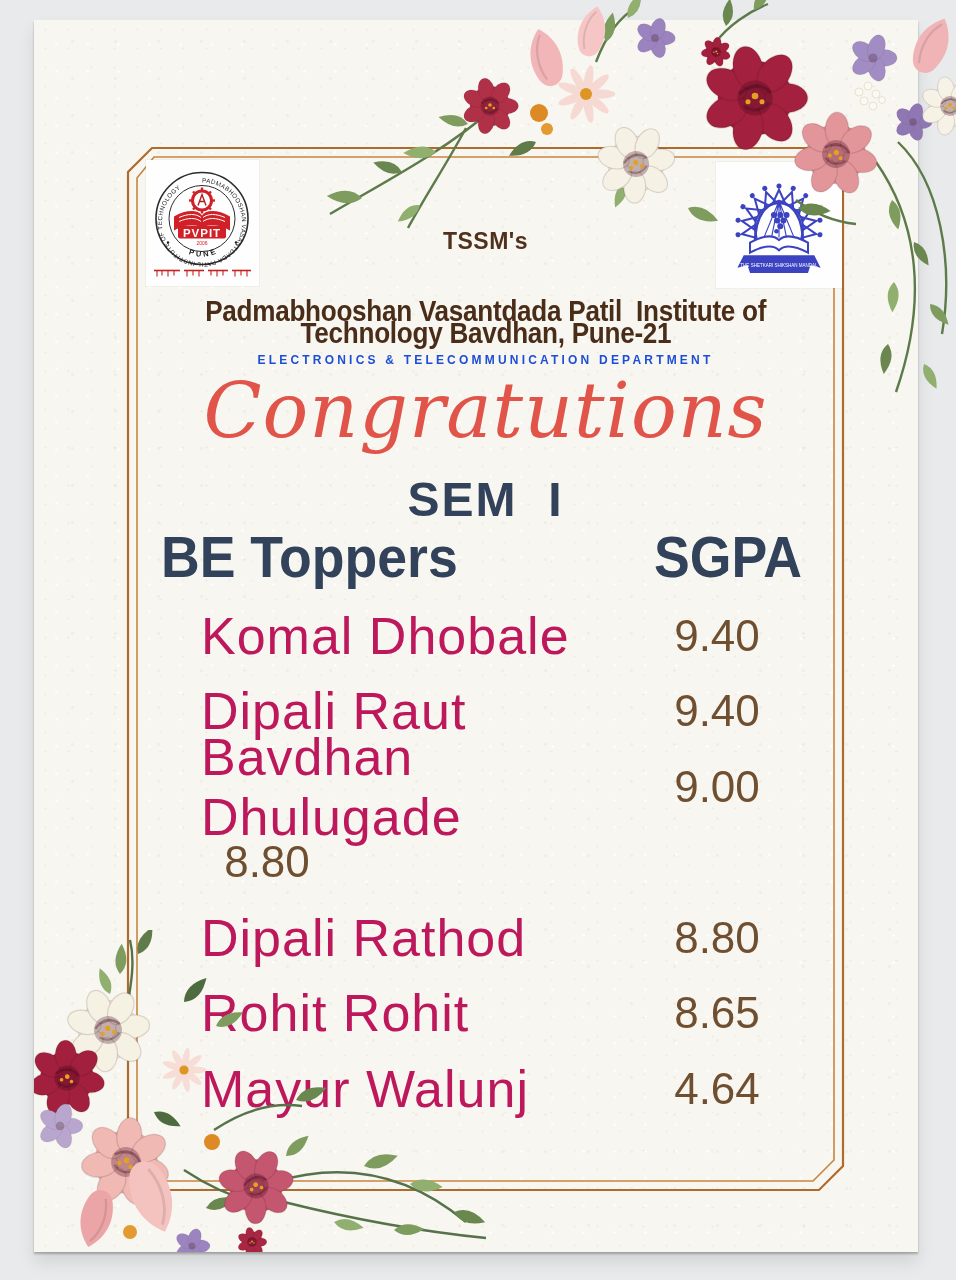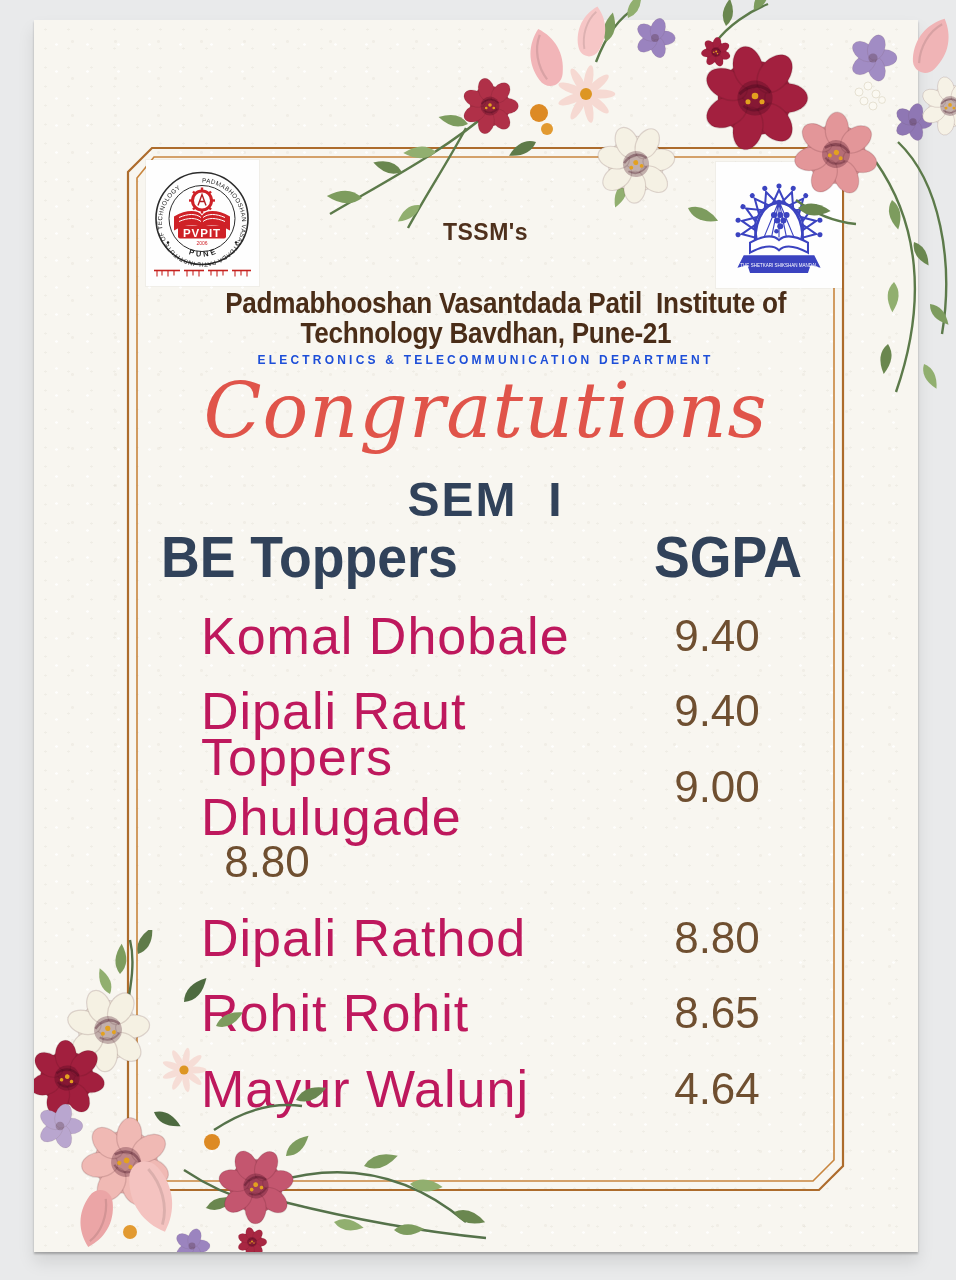--- a/index.html
+++ b/index.html
@@ -11,24 +11,24 @@
       radial-gradient(rgba(205,198,183,.20) 1px, transparent 1.5px),
       radial-gradient(rgba(255,255,255,.85) 1px, transparent 1.7px),
       radial-gradient(rgba(196,189,172,.14) 1.3px, transparent 2px);
     background-size:23px 19px,31px 27px,43px 37px;
     background-position:0 0,7px 11px,17px 3px;
     box-shadow:0 2px 2px rgba(0,0,0,.25),0 10px 16px rgba(0,0,0,.10);}
   .frame{position:absolute;left:0;top:0;z-index:1;pointer-events:none;}
   .content{position:absolute;left:128px;top:0;width:715px;height:1280px;z-index:2;}
   .ctext{position:absolute;left:0;width:100%;text-align:center;}
   .pre{white-space:pre;}
-  .t-org{top:219px;font-size:23px;font-weight:bold;color:#4f311d;letter-spacing:.5px;}
+  .t-org{top:228px;font-size:23px;font-weight:bold;color:#4f311d;letter-spacing:.5px;}
   .inst{font-weight:bold;color:#4a2d18;font-size:29px;line-height:31px;letter-spacing:-.3px;}
   .inst-line{display:inline-block;transform:scaleX(.90);transform-origin:center;}
-  .inst1{top:288px;padding-left:20px;}
+  .inst1{top:296px;}
   .inst2{top:318px;}
   .dept{top:353px;font-size:12px;font-weight:bold;color:#1d4ed8;letter-spacing:3.2px;}
   .script{top:366px;font-family:"DejaVu Serif",serif;font-style:italic;font-size:76px;color:#e0544a;letter-spacing:1px;}
   .sem{top:472px;font-size:48px;font-weight:bold;color:#31425a;letter-spacing:2px;}
   .colhead{position:absolute;top:524px;height:70px;width:100%;}
   .behead{position:absolute;left:33px;top:0;font-size:57px;font-weight:bold;color:#31425a;transform:scaleX(.94);transform-origin:left;letter-spacing:0;}
   .sgpahead{position:absolute;left:505px;width:190px;top:0;text-align:center;font-size:57px;font-weight:bold;color:#31425a;transform:scaleX(.94);}
   .rows{position:absolute;left:73px;top:598px;width:582px;}
   .trow{display:flex;align-items:center;height:75.5px;}
   .tname{flex:1;font-size:52px;color:#be185d;letter-spacing:1px;}
@@ -67,21 +67,21 @@
     <div class="rows">
         <div class="trow">
           <span class="tname">Komal Dhobale</span>
           <span class="tsgpa">9.40</span>
         </div>
         <div class="trow">
           <span class="tname">Dipali Raut</span>
           <span class="tsgpa">9.40</span>
         </div>
         <div class="trow">
-          <span class="tname">Toppers Dhulugade</span>
+          <span class="tname">Bavdhan Dhulugade</span>
           <span class="tsgpa">9.00</span>
         </div>
         <div class="trow">
           <span class="tsgpa">8.80</span>
         </div>
         <div class="trow">
           <span class="tname">Dipali Rathod</span>
           <span class="tsgpa">8.80</span>
         </div>
         <div class="trow">

